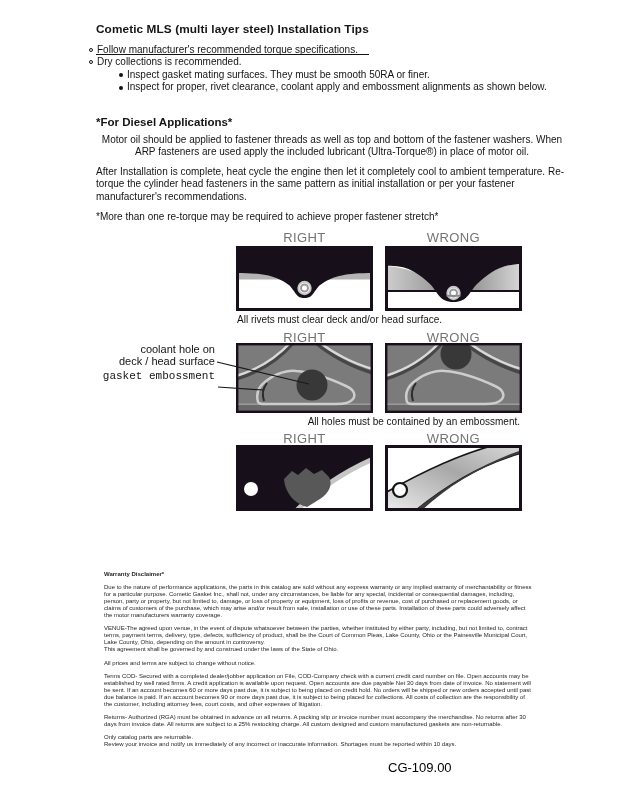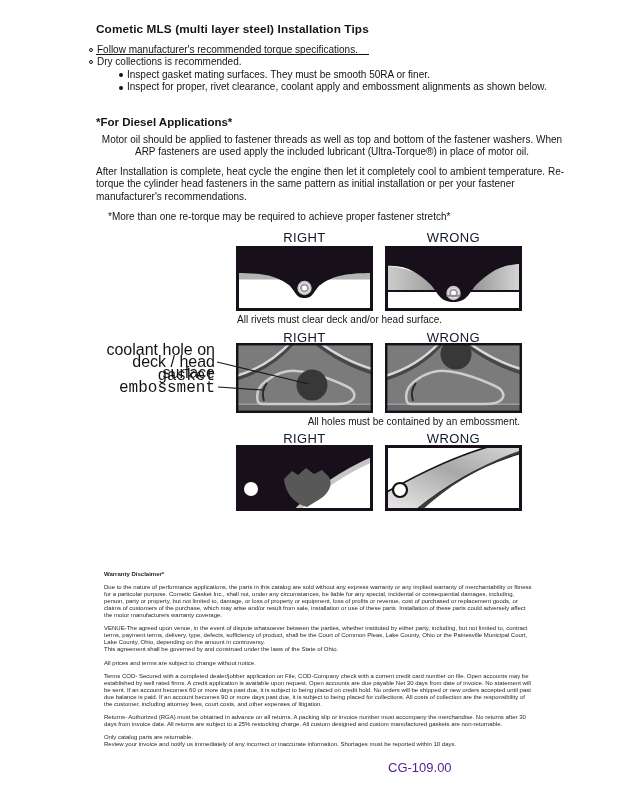--- a/index.html
+++ b/index.html
@@ -18,40 +18,40 @@
   .b-row.sub { margin-left:30px; }
   .b-dot {
     width:4px; height:4px; border:1px solid #141414; border-radius:50%;
     margin:4px 4px 0 0; flex:0 0 auto;
   }
   .b-dot.filled { background:#141414; width:4px; height:4px; border:none; margin-top:4.5px; }
   .diesel-head { position:absolute; left:96px; top:116px; font-size:11.5px; font-weight:bold; }
   .body-p { position:absolute; left:96px; width:472px; font-size:10px; line-height:12.4px; }
   .p1 { top:134px;text-align:center; }
   .p2 { top:166px; }
-  .p3 { top:211px;margin-left:12px; }
-
-  .fig-label { position:absolute; width:137px; text-align:center; font-size:13px; letter-spacing:0.4px; color:#0f172a; }
+  .p3 { top:211px; }
+
+  .fig-label { position:absolute; width:137px; text-align:center; font-size:13px; letter-spacing:0.4px; color:#737373; }
   .fig { position:absolute; display:block; }
   .caption { position:absolute; font-size:10px; line-height:12.5px; color:#141414; }
   .c1 { left:237px; top:314px; width:300px; }
   .c2 { left:240px; top:416px; width:280px; text-align:right; }
   .c3 { left:237px; top:517px; width:250px; }
 
-  .callout { position:absolute; left:96px; width:119px; text-align:right; font-size:16px; line-height:11.5px; color:#141414; }
+  .callout { position:absolute; left:96px; width:119px; text-align:right; font-size:11px; line-height:11.5px; color:#141414; }
   .co-coolant { top:344px; }
   .co-emboss { top:371px;font-family:Liberation Mono, monospace; }
   .leader-overlay { position:absolute; left:0; top:330px; width:618px; height:105px; pointer-events:none; }
 
   .warranty { position:absolute; left:104px; top:571px; width:430px; font-size:6px; line-height:6.9px; color:#262626; }
   .w-head { font-weight:bold; margin-bottom:6.5px; }
   .w-p { margin-bottom:6.5px; }
   .w-line { margin-bottom:0; }
   .w-tight { margin-bottom:0; }
-  .page-code { position:absolute; left:388px; top:760px; font-size:13px; color:#4c1d95; }
+  .page-code { position:absolute; left:388px; top:760px; font-size:13px; color:#000000; }
 </style>
 </head>
 <body>
 
 <div class="page">
 
   <div class="title">Cometic MLS (multi layer steel) Installation Tips</div>
 
   <div class="bullets">
     <div class="b-row">

